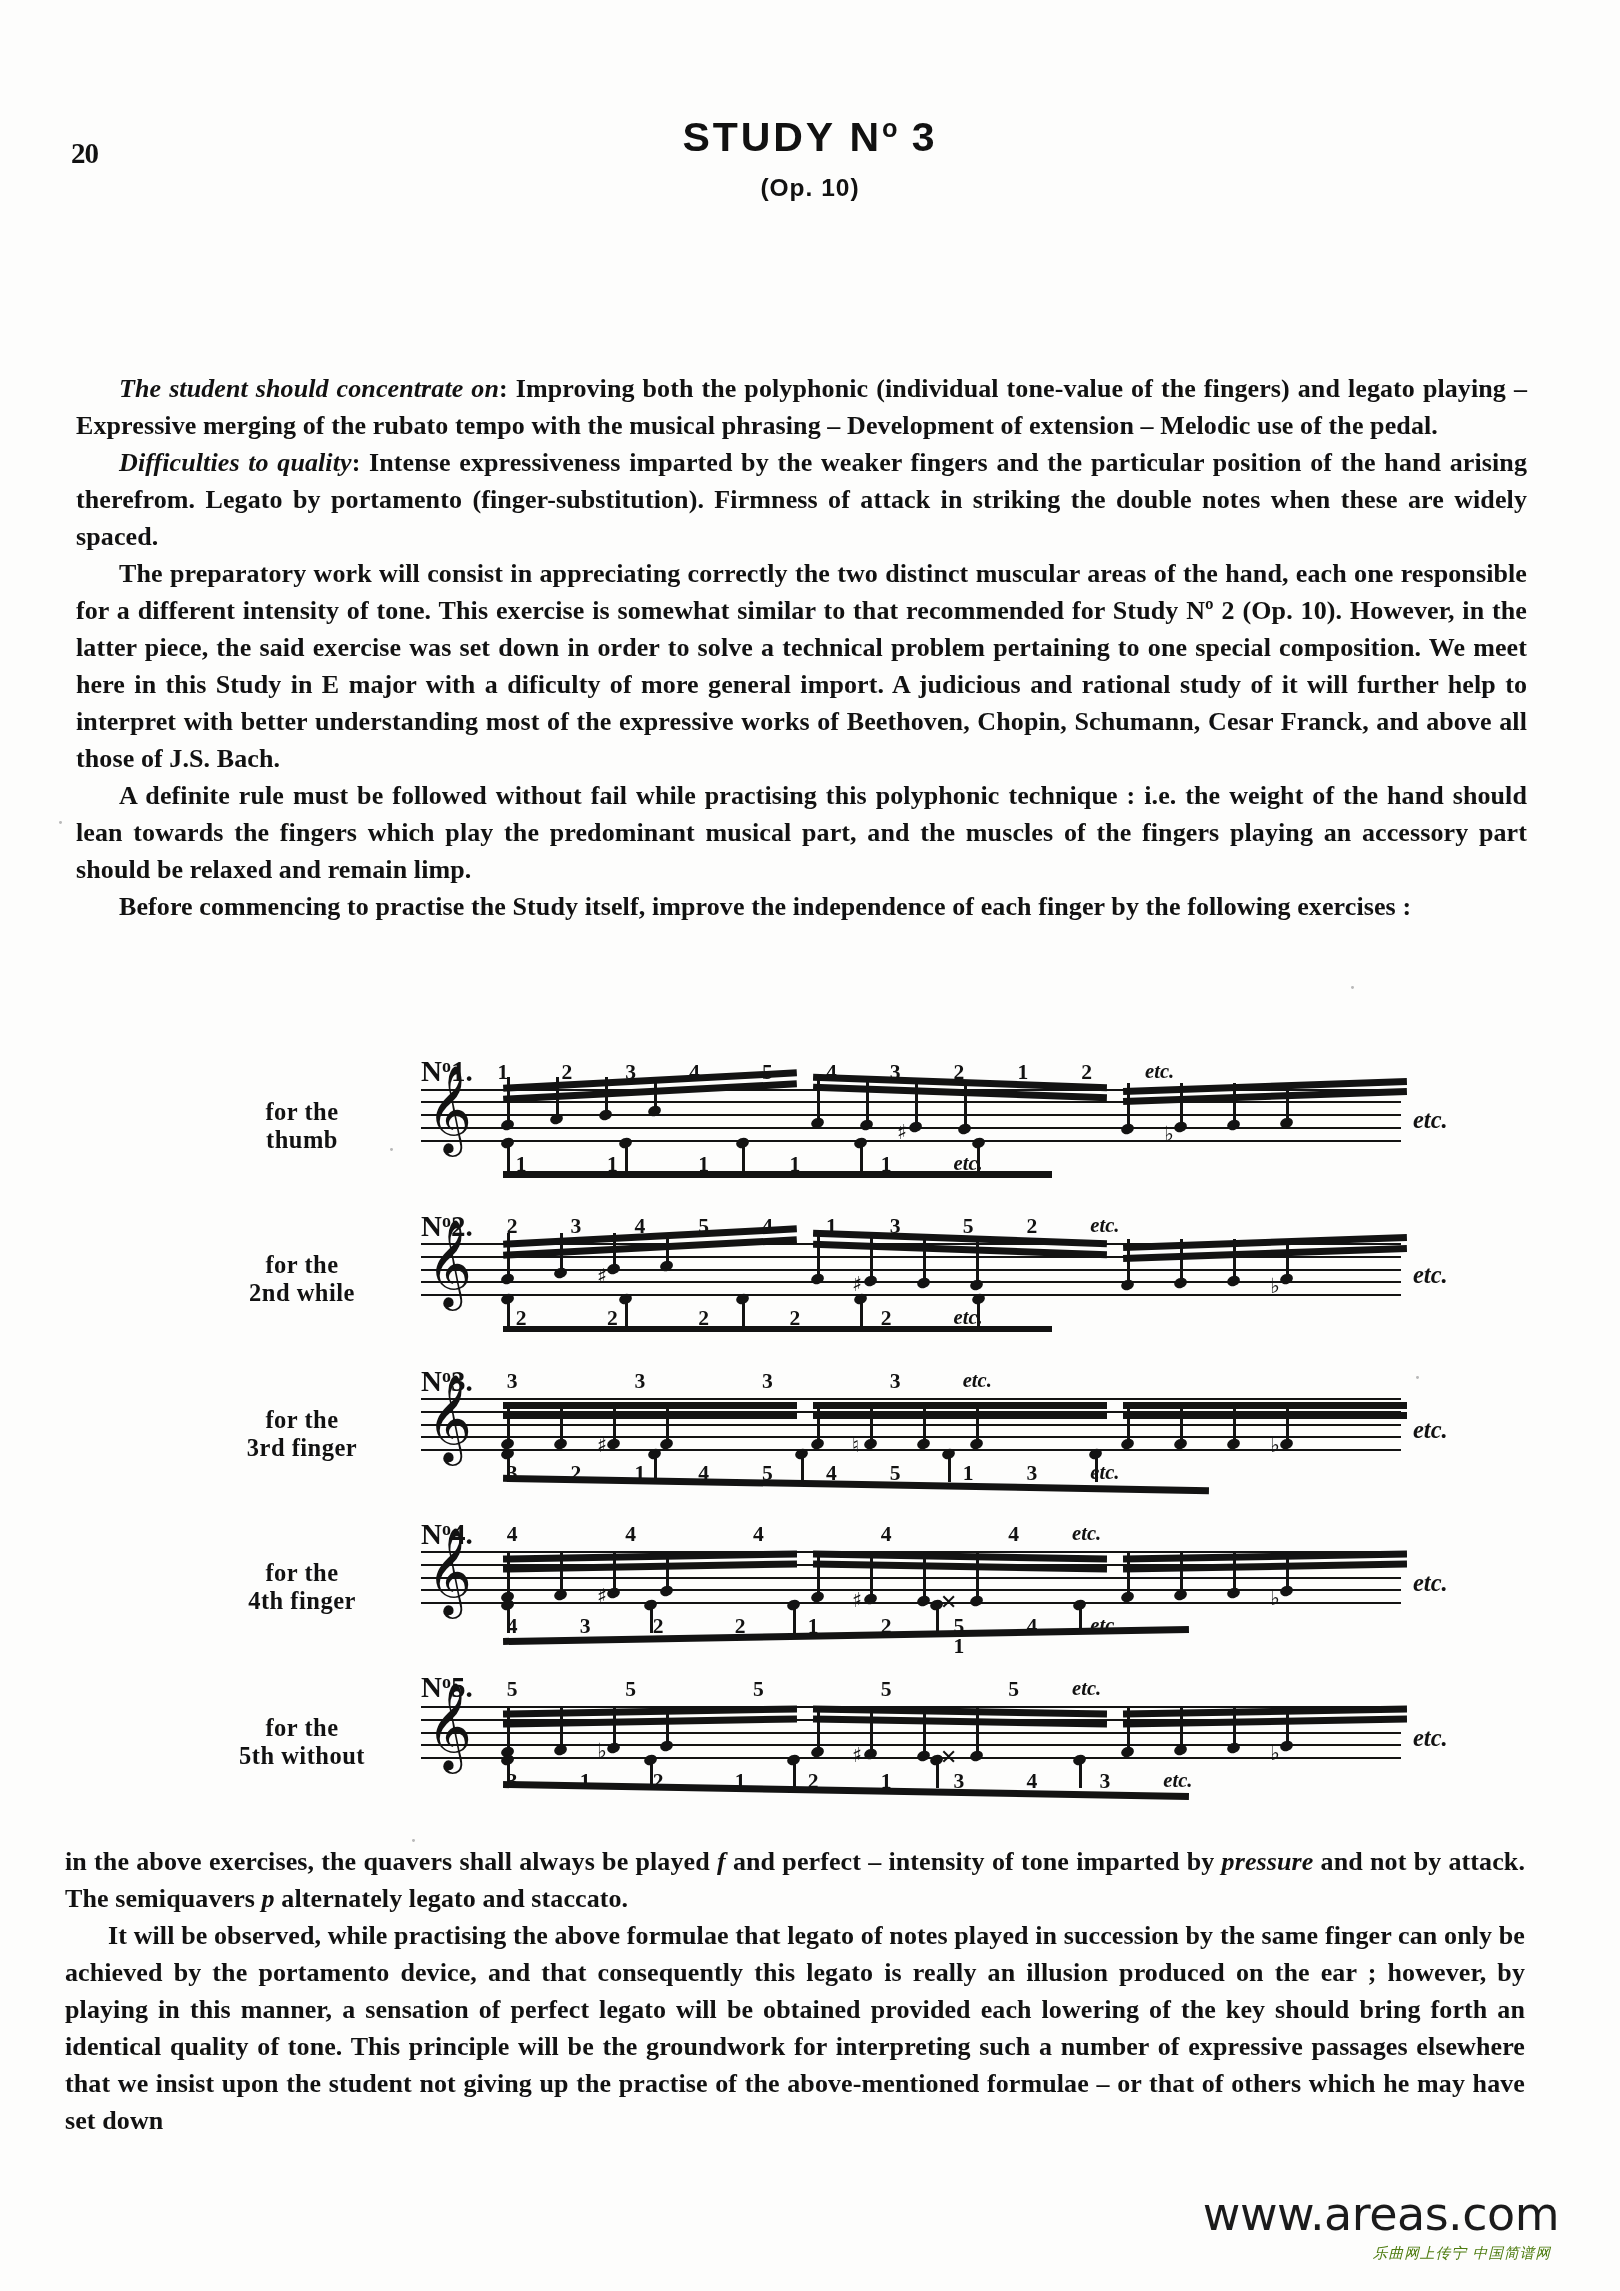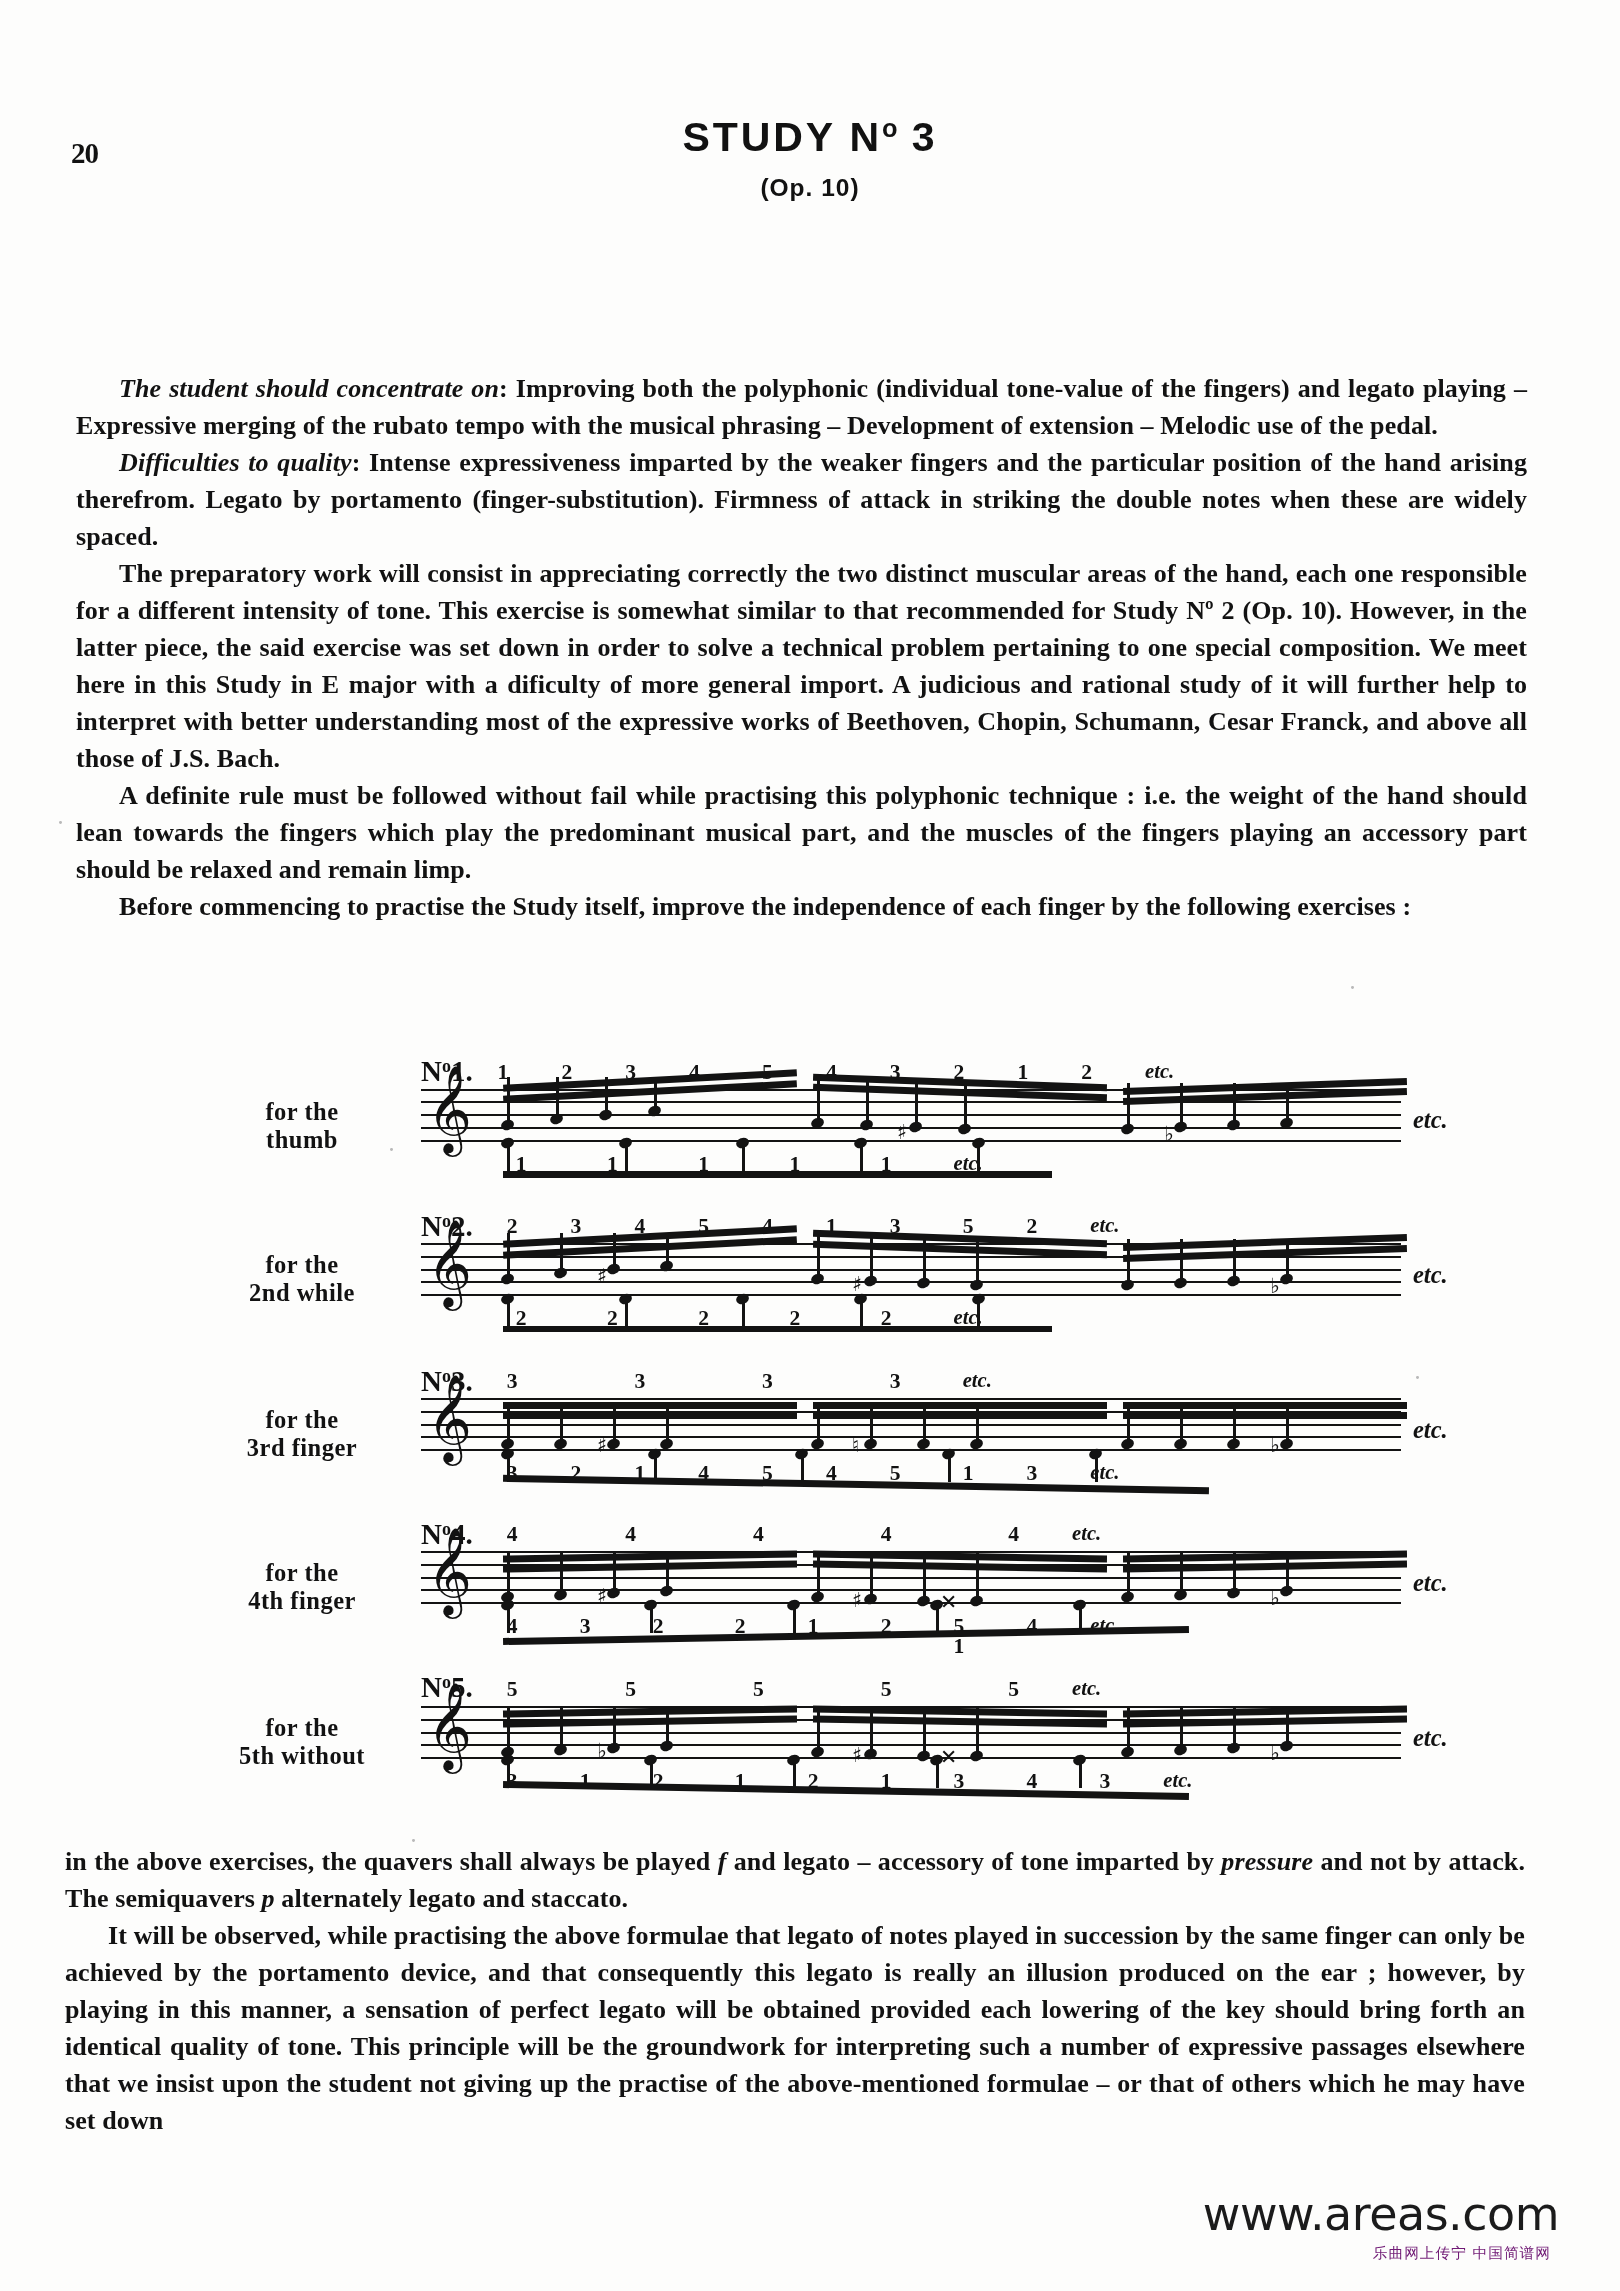--- a/index.html
+++ b/index.html
@@ -220,22 +220,23 @@
     font-size: 46px;
     color: #1b1b1b;
     letter-spacing: -0.5px;
   }
   .watermark-cn {
     position: absolute;
     right: 69px;
     bottom: 29px;
     font-family: "DejaVu Sans", sans-serif;
     font-size: 14.7px;
-    color: #701a75;
+    color: #4d7c0f;
     letter-spacing: 1px;
+    font-style: italic;
   }
   
   .speck {
     position: absolute;
     background: #b9b9b9;
     width: 2.9px; height: 2.9px; border-radius: 50%;
   }
 </style>
 </head>
 <body>
@@ -717,21 +718,21 @@
             <div class="nh" style="left:427px;top:-5.9px"></div>
           <div class="nh" style="left:570px;top:-5.9px"></div>
         </div>
         <div class="endetc">etc.</div>
       </div>
     </div>
 
   </div>
 
   <div class="body-text-bottom">
-    <p class="noindent"><span>in the above exercises, the quavers shall always be played </span><span class="dyn">f</span><span> and legato – accessory of tone imparted by </span><span class="it">pressure</span><span> and not by attack. The semiquavers </span><span class="dyn">p</span><span> alternately legato and staccato.</span></p>
+    <p class="noindent"><span>in the above exercises, the quavers shall always be played </span><span class="dyn">f</span><span> and perfect – intensity of tone imparted by </span><span class="it">pressure</span><span> and not by attack. The semiquavers </span><span class="dyn">p</span><span> alternately legato and staccato.</span></p>
     <p class="indent">It will be observed, while practising the above formulae that legato of notes played in succession by the same finger can only be achieved by the portamento device, and that consequently this legato is really an illusion produced on the ear ; however, by playing in this manner, a sensation of perfect legato will be obtained provided each lowering of the key should bring forth an identical quality of tone. This principle will be the groundwork for interpreting such a number of expressive passages elsewhere that we insist upon the student not giving up the practise of the above-mentioned formulae – or that of others which he may have set down</p>
   </div>
 
   <div class="watermark">www.areas.com</div>
   <div class="watermark-cn">乐曲网上传宁  中国简谱网</div>
 
   <div class="speck" style="left:390px;top:1148px"></div>
   <div class="speck" style="left:1351px;top:986px"></div>
   <div class="speck" style="left:59px;top:821px"></div>
   <div class="speck" style="left:1416px;top:1376px"></div>

